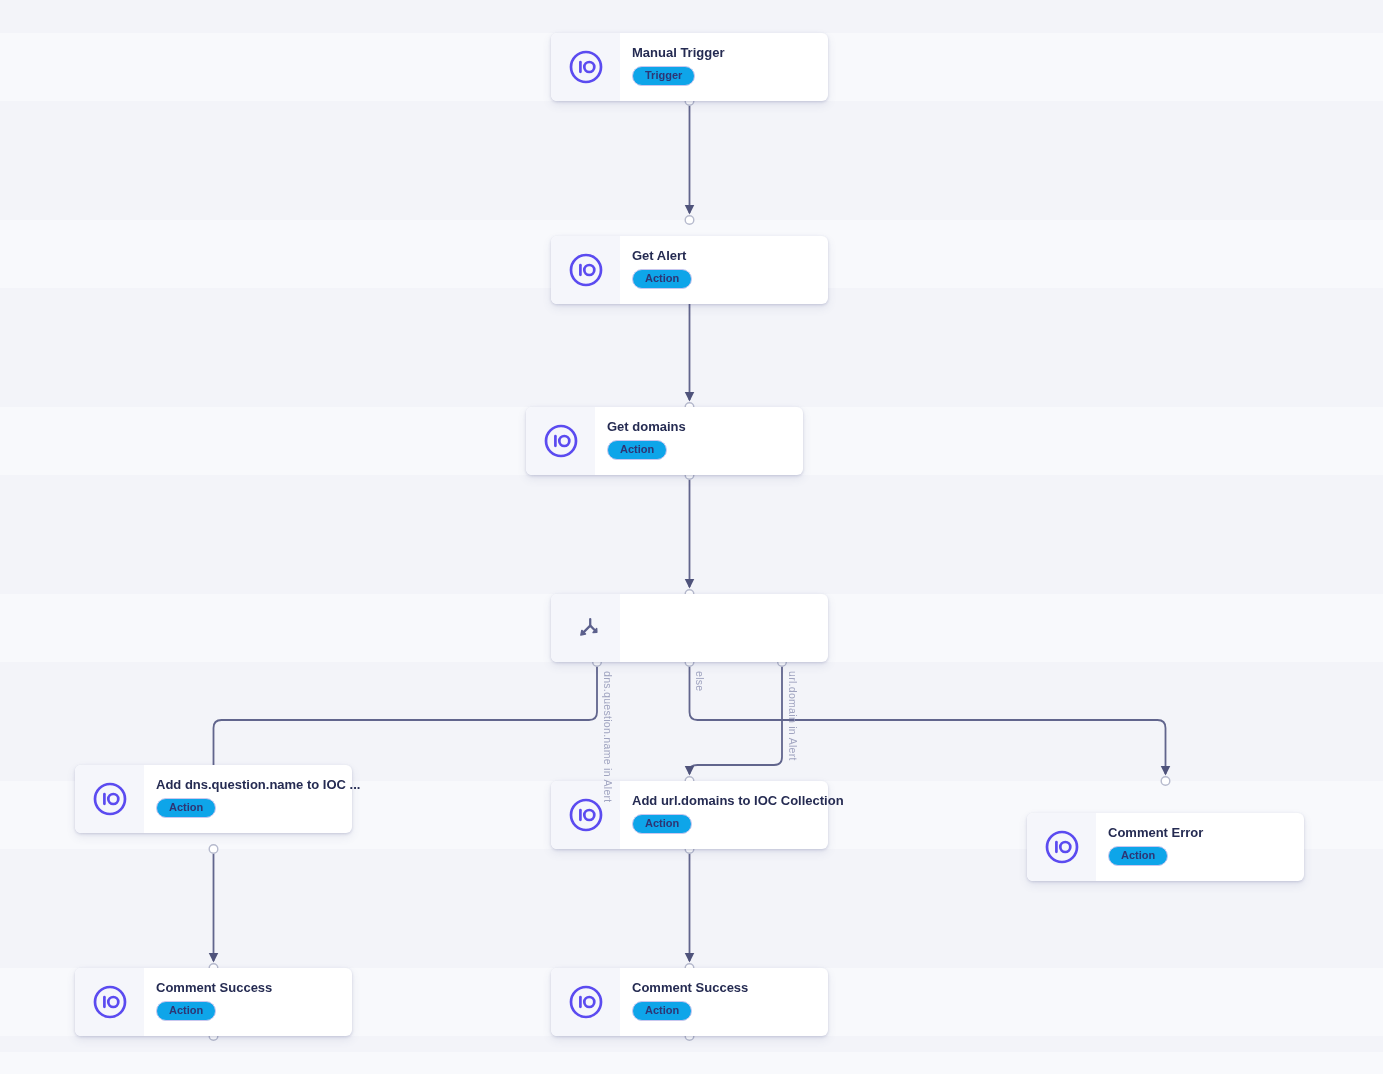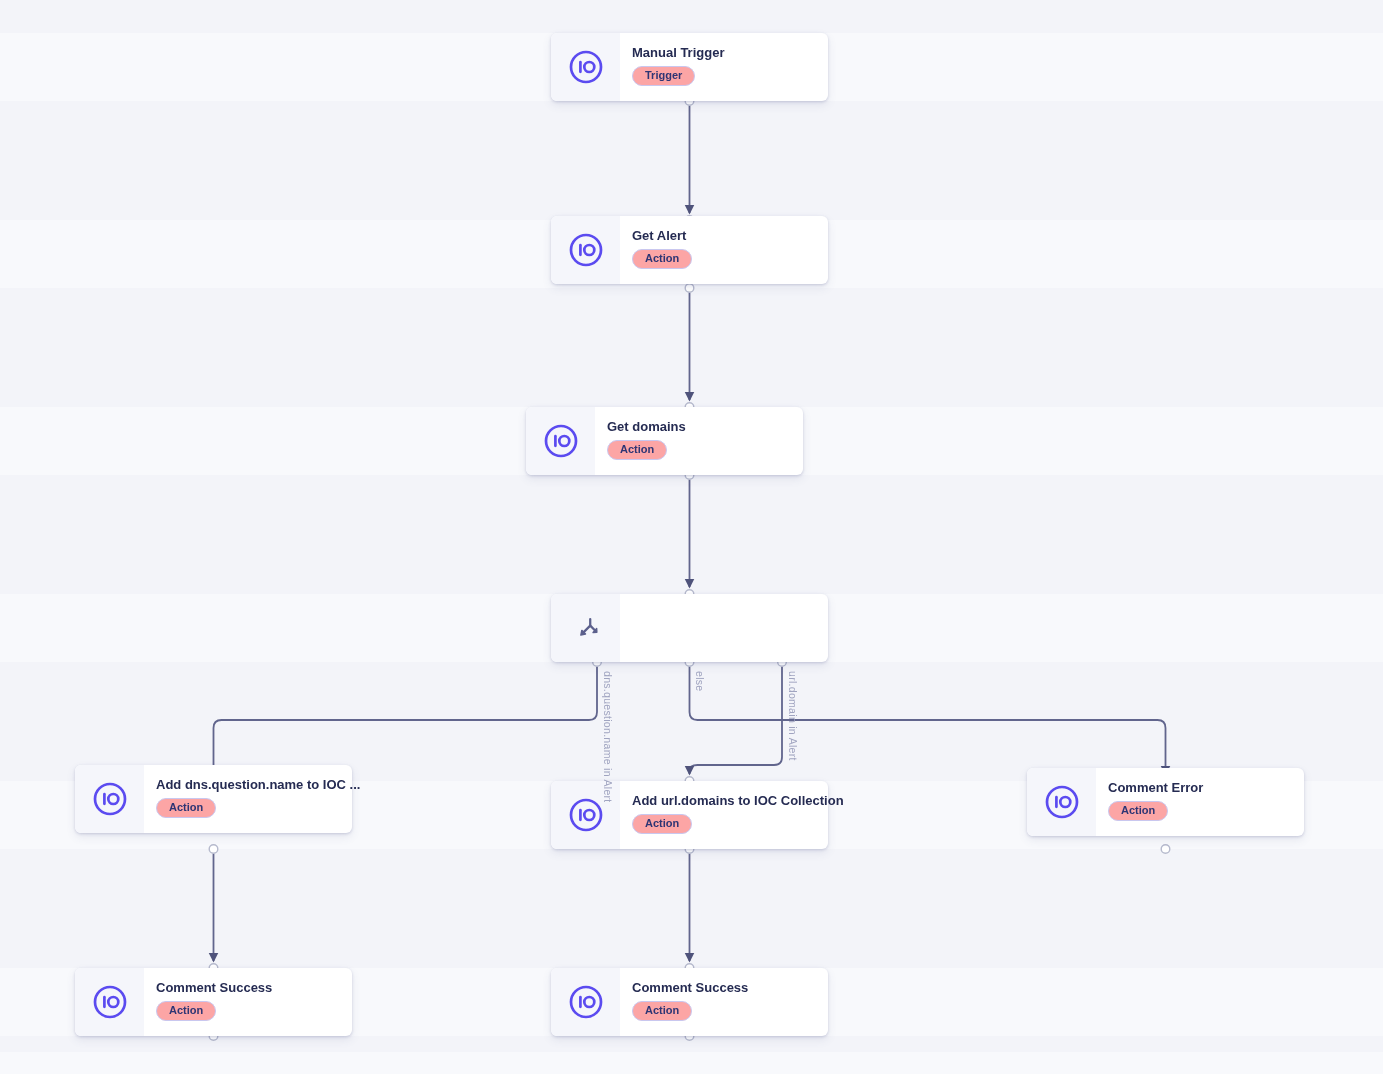--- a/index.html
+++ b/index.html
@@ -52,21 +52,21 @@
   }
   .node-badge{
     display:inline-block;
     margin-top:5px;
     font-size:11px;
     font-weight:700;
     color:#2e3574;
     border:1px solid #c9c7ef;
     border-radius:11px;
     padding:3px 12px 4px 12px;
-    background:#fca5a5;
+    background:#0ea5e9;
     line-height:11px;
   }
   .edge-label{
     position:absolute;
     writing-mode:vertical-rl;
     font-size:10.5px;
     color:#a0a4c0;
     letter-spacing:0.3px;
     white-space:nowrap;
     pointer-events:none;
@@ -148,21 +148,21 @@
       <svg class="io-svg" viewBox="0 0 36 36">
           <use href="#io-logo"></use>
         </svg>
     </div>
     <div class="node-body">
       <div class="node-title">Manual Trigger</div>
       <span class="node-badge">Trigger</span>
     </div>
   </div>
 
-  <div class="node" style="left:551px;top:216px">
+  <div class="node" style="left:551px;top:236px">
     <div class="icon-panel">
       <svg class="io-svg" viewBox="0 0 36 36">
           <use href="#io-logo"></use>
         </svg>
     </div>
     <div class="node-body">
       <div class="node-title">Get Alert</div>
       <span class="node-badge">Action</span>
     </div>
   </div>
@@ -204,21 +204,21 @@
       <svg class="io-svg" viewBox="0 0 36 36">
           <use href="#io-logo"></use>
         </svg>
     </div>
     <div class="node-body">
       <div class="node-title">Add url.domains to IOC Collection</div>
       <span class="node-badge">Action</span>
     </div>
   </div>
 
-  <div class="node" style="left:1027px;top:768px">
+  <div class="node" style="left:1027px;top:813px">
     <div class="icon-panel">
       <svg class="io-svg" viewBox="0 0 36 36">
           <use href="#io-logo"></use>
         </svg>
     </div>
     <div class="node-body">
       <div class="node-title">Comment Error</div>
       <span class="node-badge">Action</span>
     </div>
   </div>

